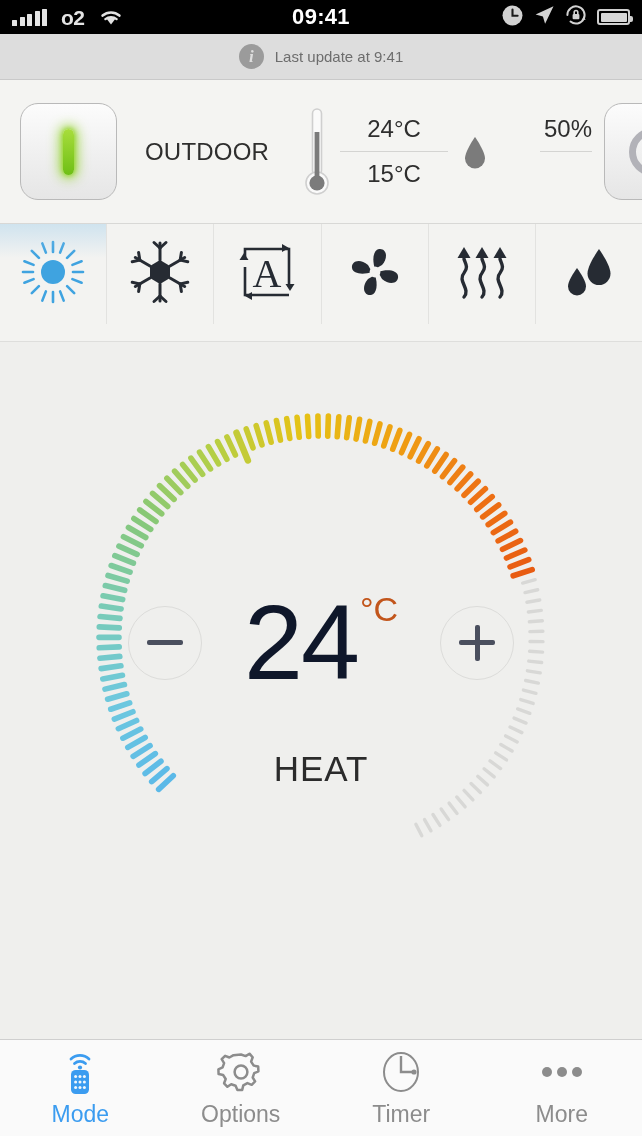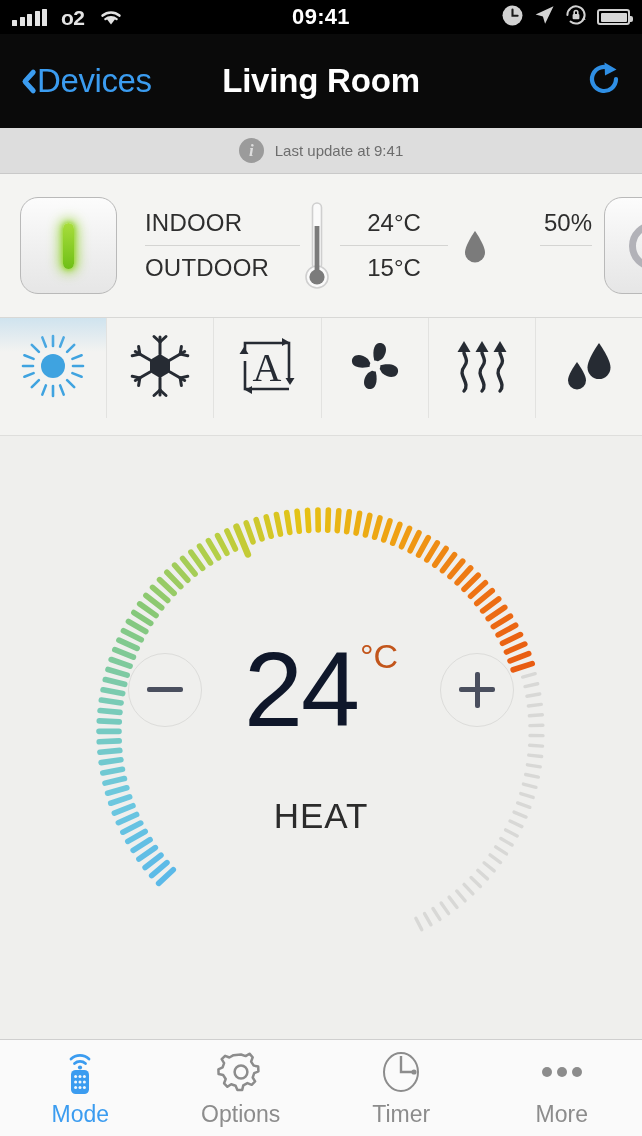--- a/index.html
+++ b/index.html
@@ -207,52 +207,36 @@
           <rect x="8.6" y="10.9" width="6.8" height="5.4" rx="1" fill="#d2d2d2"></rect>
           <path d="M10.2 10.9 v-1.6 a1.8 1.8 0 0 1 3.6 0 v1.6" stroke="#d2d2d2" stroke-width="1.6" fill="none"></path>
         </svg>
       </span>
       <span class="batt">
           <b></b>
         </span>
     </div>
   </div>
 
-  <div class="navbar">
-    <div class="nav-back">
-      <span class="chev"></span>
-      <span class="nav-back-label">Devices</span>
-    </div>
-    <div class="nav-title">Living Room</div>
-    <div class="nav-refresh">
-      <span>
-        <svg width="42" height="42" viewBox="0 0 42 42">
-          <path d="M33 21 a12 12 0 1 1 -5.2 -9.9" stroke="#2f8fe5" stroke-width="4.2" fill="none" stroke-linecap="round"></path>
-          <path d="M21.5 4.5 L33.5 11.6 L22 17.5 Z" fill="#2f8fe5"></path>
-        </svg>
-      </span>
-    </div>
-  </div>
 
   <div class="updatebar">
     <span class="info-ic">i</span>
     <span class="update-txt">Last update at 9:41</span>
   </div>
 
   <div class="infopanel">
 
     <div class="pwr-on-wrap">
       <div class="pwr">
         <span class="bar-i"></span>
       </div>
     </div>
 
     <div class="readouts">
       <div class="labelcol">
-        <div class="row top">INDOOR</div>
         <div class="row bot">OUTDOOR</div>
       </div>
 
       <span class="thermo">
         <svg width="26" height="92" viewBox="0 0 26 92">
           <rect x="8.5" y="3" width="9" height="66" rx="4.5" fill="#fafafa" stroke="#cfcfcf" stroke-width="1.6"></rect>
           <circle cx="13" cy="77" r="11" fill="#fafafa" stroke="#cfcfcf" stroke-width="1.6"></circle>
           <rect x="10.6" y="26" width="4.8" height="50" fill="#7b7b7b"></rect>
           <circle cx="13" cy="77" r="7.6" fill="#7b7b7b"></circle>
         </svg>

